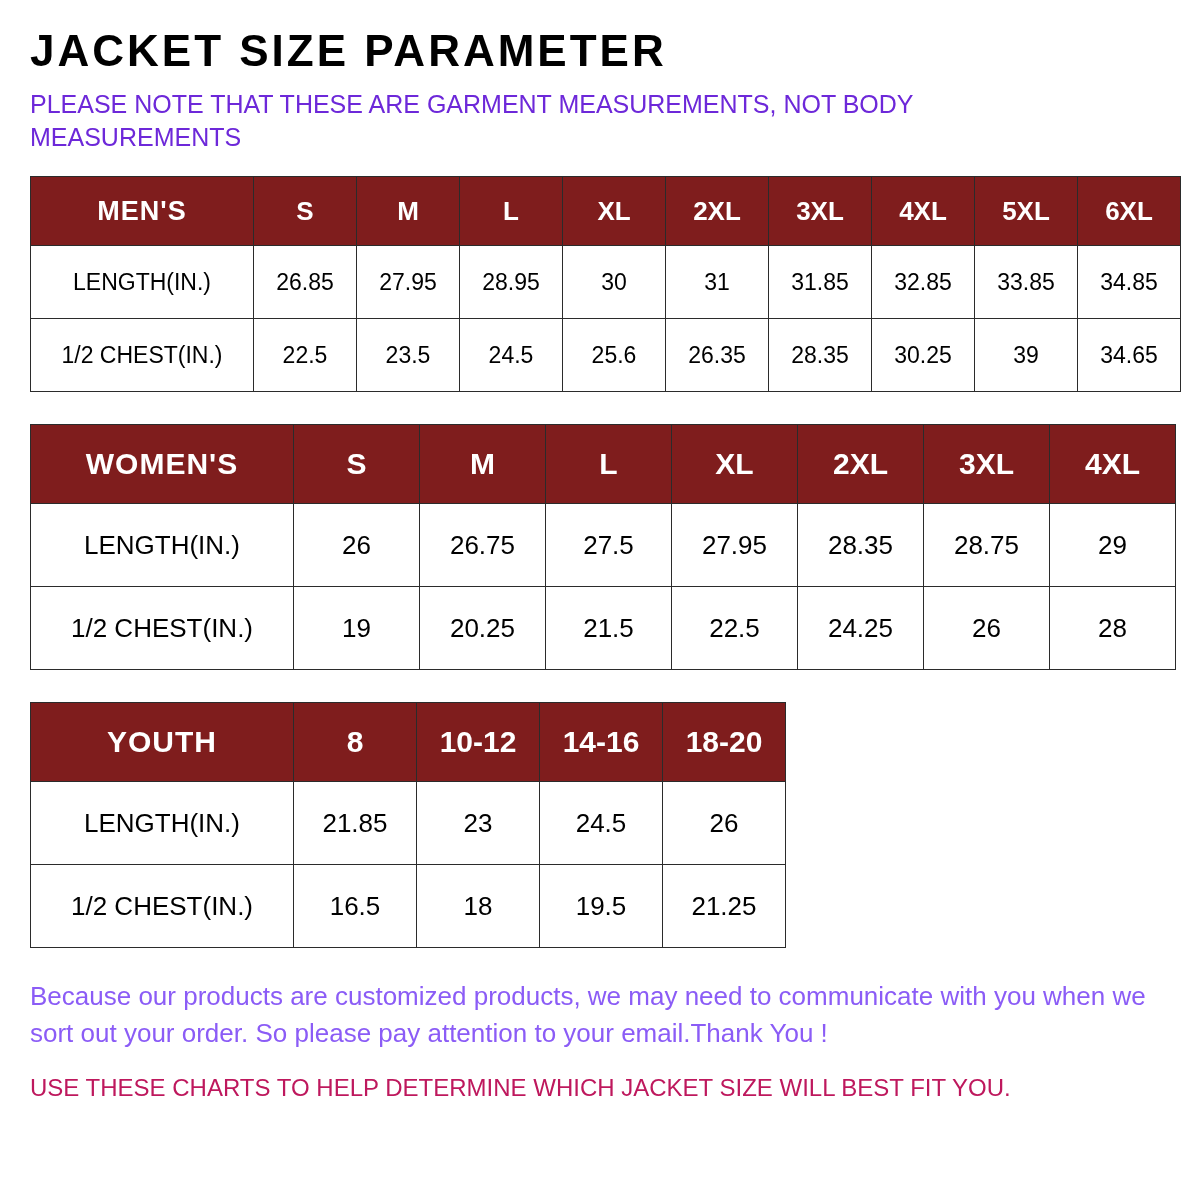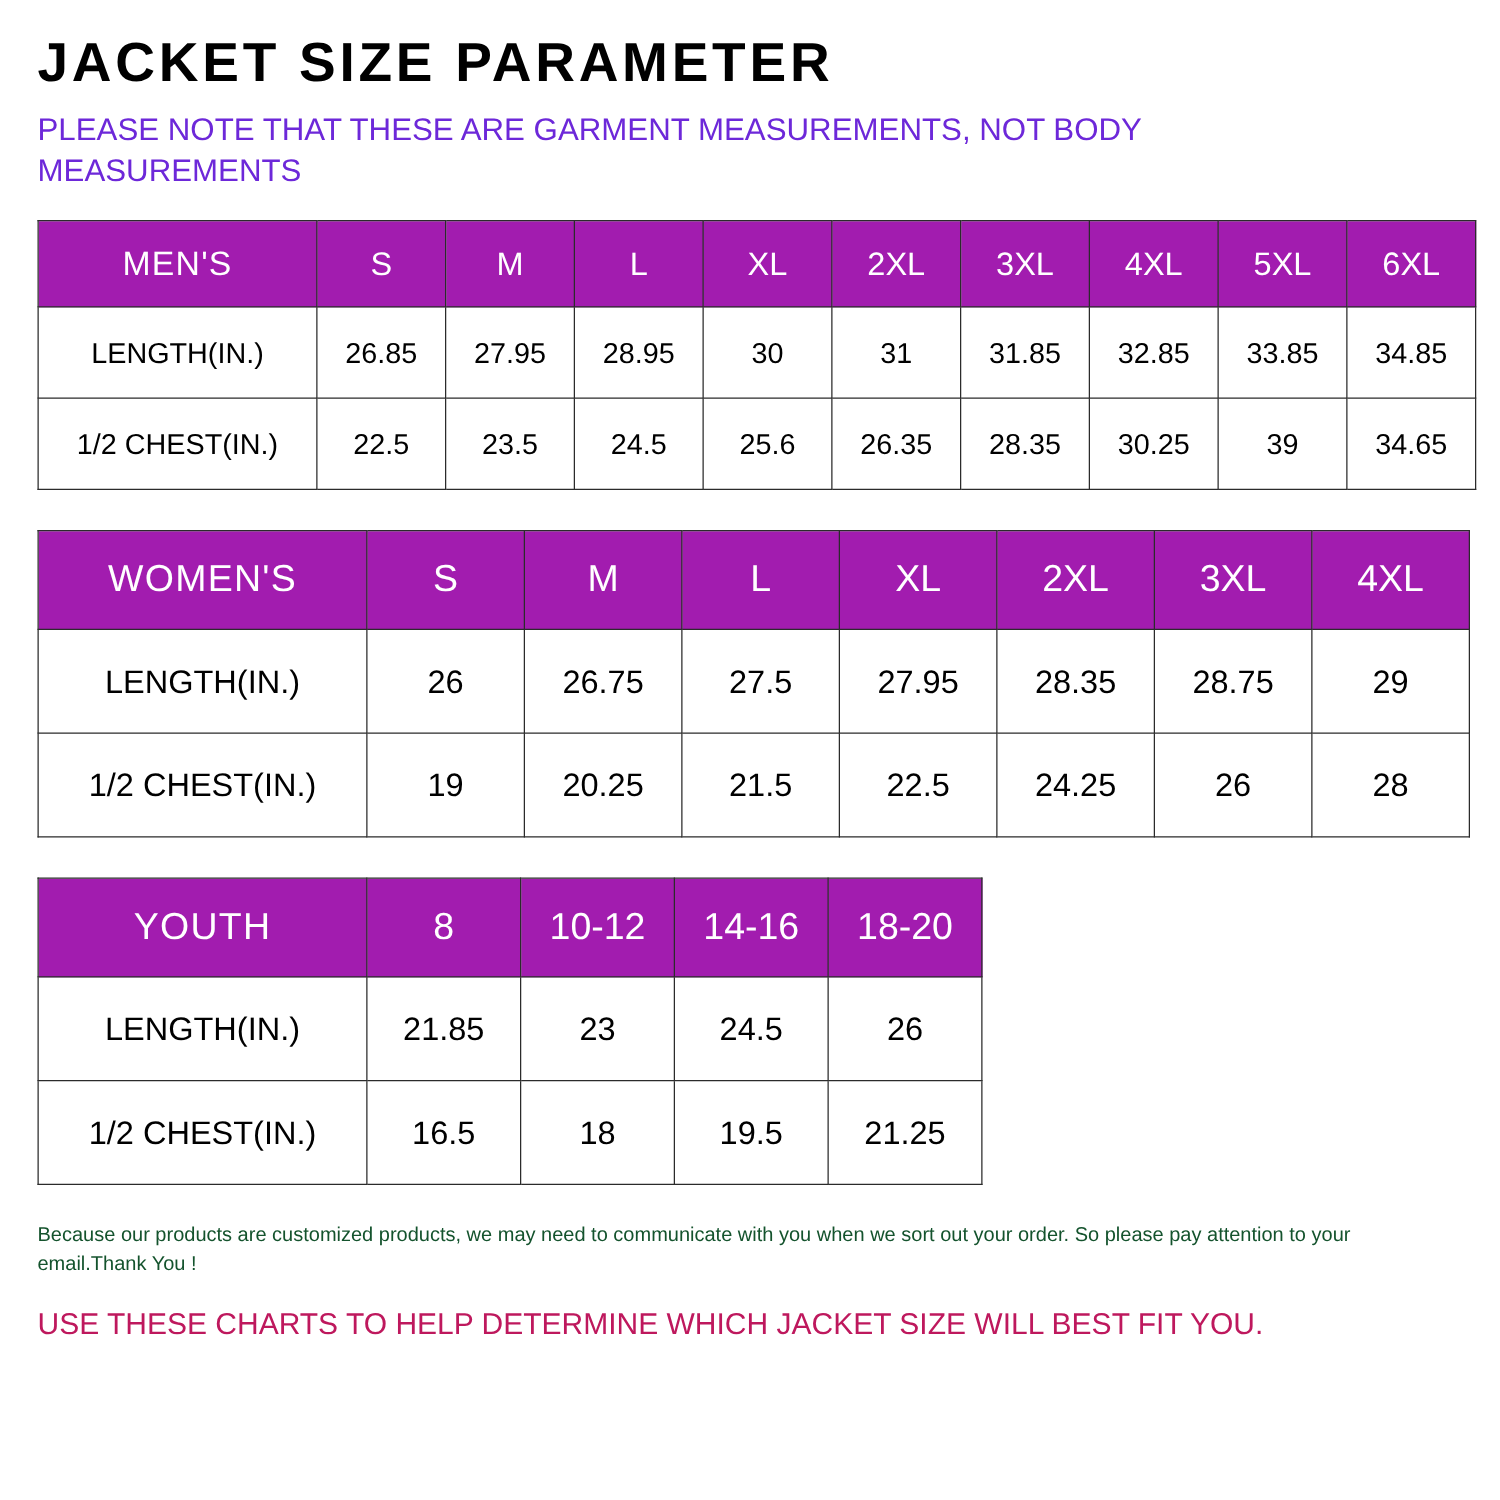--- a/index.html
+++ b/index.html
@@ -40,23 +40,23 @@
   }
   table td {
     border: 1px solid #2b2b2b;
     text-align: center;
     vertical-align: middle;
     font-size: 23px;
     background: #ffffff;
     padding: 0;
   }
   .hdr td {
-    background: #a21caf;
+    background: #7f1d1d;
     color: #ffffff;
-    font-weight: normal;
+    font-weight: bold;
     margin-top: 23px;
   }
   .rowlabel {
     font-size: 23px;
   }
 
   
   .tbl-men { width: 1140px; margin-bottom: 32px; }
   .tbl-men .hdr td { height: 68px; font-size: 26px; }
   .tbl-men td { height: 72px; }
@@ -74,22 +74,22 @@
 
   
   .tbl-youth { width: 750px; margin-bottom: 30px; }
   .tbl-youth .hdr td { height: 78px; font-size: 30px; }
   .tbl-youth td { height: 82px; font-size: 26px; }
   .tbl-youth .c-label { width: 262px; }
   .tbl-youth .c-size  { width: 122px; }
   .tbl-youth .hdr .c-label { font-size: 30px; letter-spacing: 1px; }
 
   .footer1 {
-    color: #14532d;
-    font-size: 16px;
+    color: #8b5cf6;
+    font-size: 26px;
     line-height: 1.42;
     margin: 0 0 20px 0;
     max-width: 1140px;
   }
   .footer2 {
     color: #be185d;
     font-size: 24px;
     line-height: 1.3;
     margin: 0;
     max-width: 1140px;

